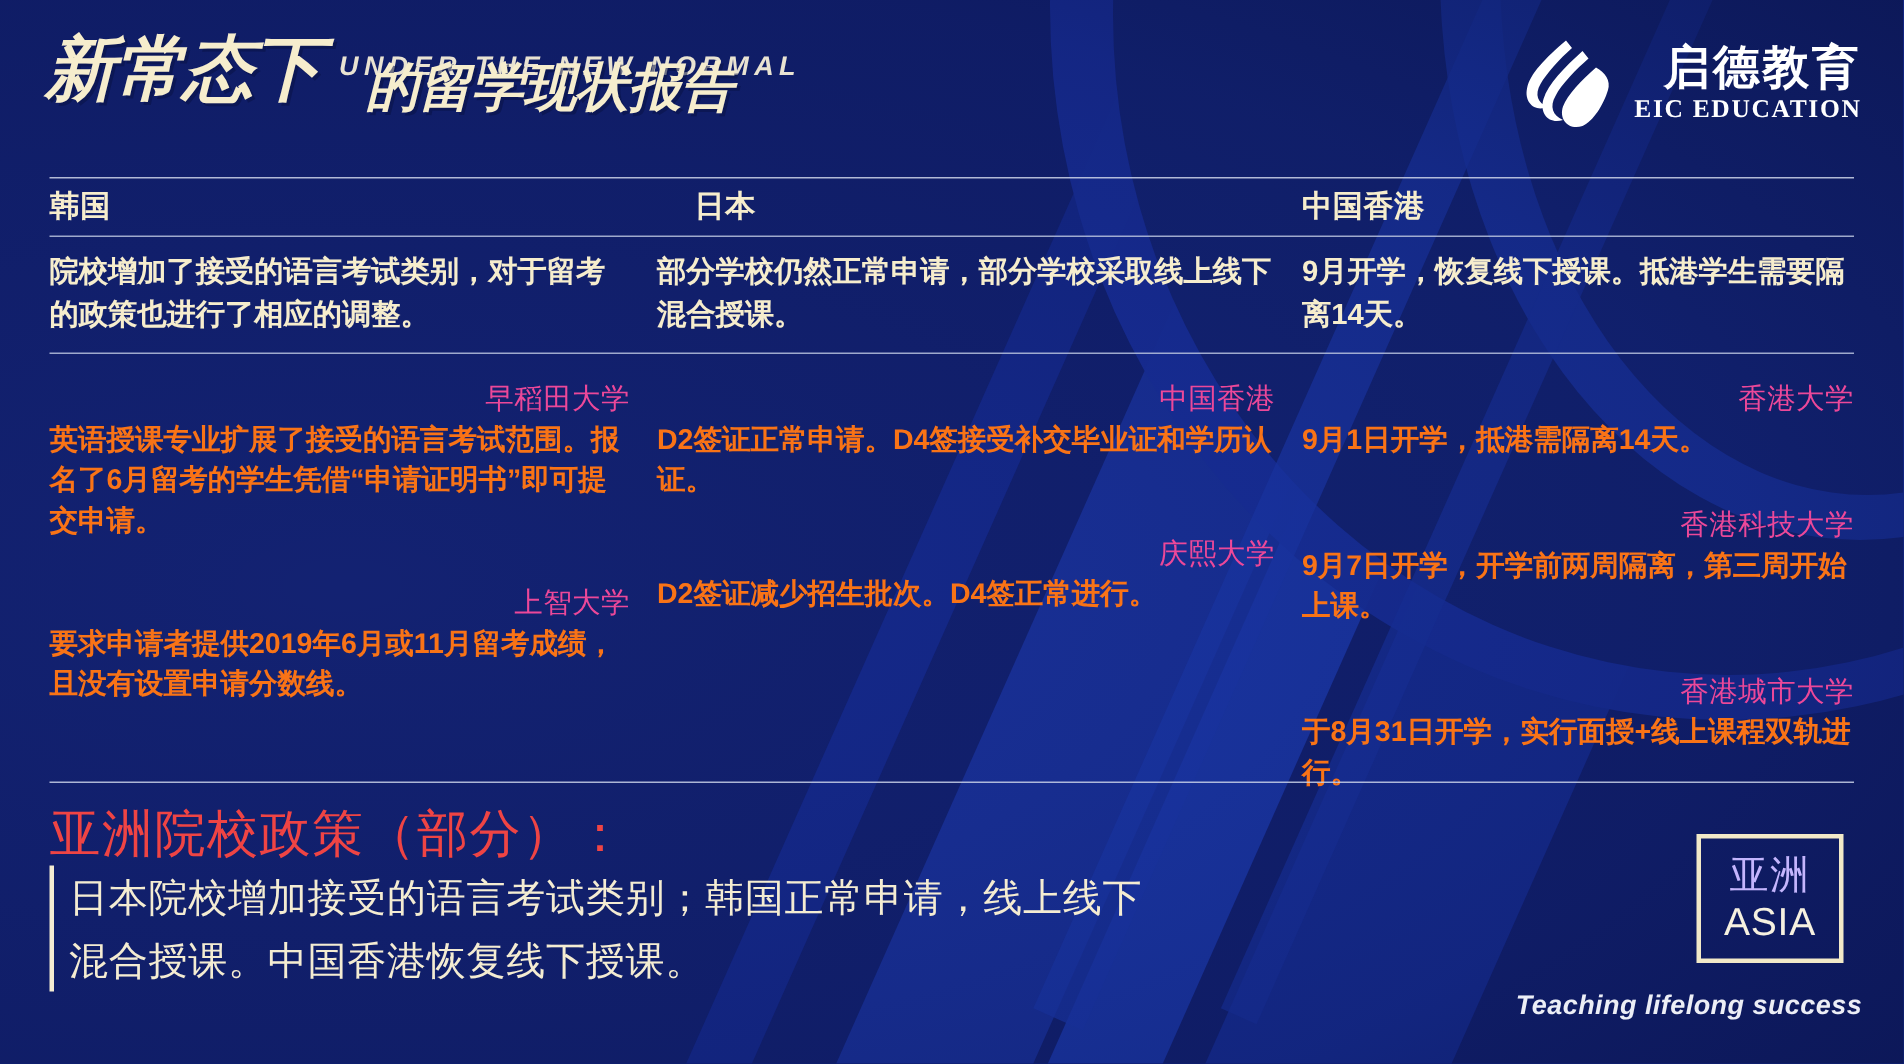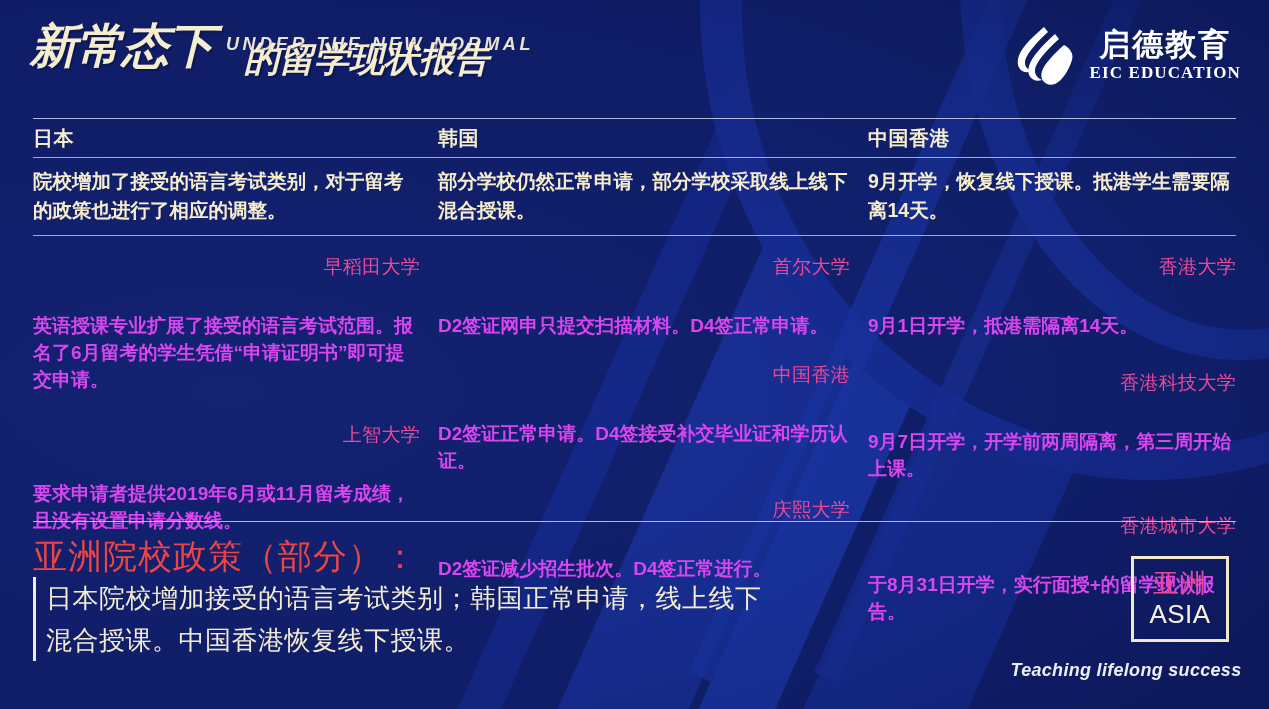--- a/index.html
+++ b/index.html
@@ -98,21 +98,21 @@
   .brand {
     position: absolute;
     right: 28px;
     top: 20px;
     height: 72px;
     display: flex;
     align-items: center;
     gap: 14px;
   }
   .brand-mark { width: 62px; height: 66px; flex: 0 0 auto; }
-  .brand-text { display: flex; flex-direction: column; align-items: center; }
+  .brand-text { display: flex; flex-direction: column; align-items: flex-end; }
   .brand-cn {
     font-size: 31px;
     font-weight: 700;
     color: #ffffff;
     letter-spacing: 2px;
     line-height: 1.05;
     white-space: nowrap;
   }
   .brand-en {
     font-family: "Liberation Serif", "DejaVu Serif", serif;
@@ -185,24 +185,23 @@
     font-size: 19px;
     font-weight: 400;
     color: #ec4899;
     line-height: 1.42;
     letter-spacing: .3px;
     text-align: right;
   }
   .entry-body {
     font-size: 19px;
     font-weight: 700;
-    color: #d946ef;
+    color: #f97316;
     line-height: 1.42;
     letter-spacing: 0;
-    margin-top: 32px;
   }
   .detail-row .col-1 .entry { margin-bottom: 28px; }
   .detail-row .col-3 .entry { margin-bottom: 30px; }
 
   
   .bottom {
     position: absolute;
     left: 33px;
     top: 521px;
     width: 1203px;
@@ -246,21 +245,21 @@
     border: 3px solid #f2e9c8;
     display: flex;
     flex-direction: column;
     align-items: center;
     justify-content: center;
     box-sizing: border-box;
   }
   .asia-cn {
     font-size: 26px;
     font-weight: 400;
-    color: #ec4899;
+    color: #c4b5fd;
     line-height: 1.05;
     letter-spacing: 1px;
   }
   .asia-en {
     font-size: 26px;
     font-weight: 400;
     color: #f6f1e0;
     line-height: 1.05;
     letter-spacing: .5px;
     margin-top: 3px;
@@ -321,25 +320,25 @@
         <div class="brand-en">EIC EDUCATION</div>
       </div>
     </div>
   </div>
 
   <div class="table">
 
     <div class="rule"></div>
 
     <div class="cols head-row">
+      <div class="col col-2">
+        <div class="col-head">韩国</div>
+      </div>
       <div class="col col-1">
         <div class="col-head">日本</div>
-      </div>
-      <div class="col col-2">
-        <div class="col-head">韩国</div>
       </div>
       <div class="col col-3">
         <div class="col-head">中国香港</div>
       </div>
     </div>
 
     <div class="rule thin"></div>
 
     <div class="cols summary-row">
       <div class="col col-1">
@@ -362,45 +361,41 @@
           <div class="entry-body">英语授课专业扩展了接受的语言考试范围。报名了6月留考的学生凭借“申请证明书”即可提交申请。</div>
         </div>
         <div class="entry">
           <div class="entry-name">上智大学</div>
           <div class="entry-body">要求申请者提供2019年6月或11月留考成绩，且没有设置申请分数线。</div>
         </div>
       </div>
 
       <div class="col col-2">
         <div class="entry">
-          <div class="entry-name">首尔大学</div>
-          <div class="entry-body">D2签证网申只提交扫描材料。D4签正常申请。</div>
-        </div>
-        <div class="entry">
           <div class="entry-name">中国香港</div>
           <div class="entry-body">D2签证正常申请。D4签接受补交毕业证和学历认证。</div>
         </div>
         <div class="entry">
           <div class="entry-name">庆熙大学</div>
           <div class="entry-body">D2签证减少招生批次。D4签正常进行。</div>
         </div>
       </div>
 
       <div class="col col-3">
         <div class="entry">
           <div class="entry-name">香港大学</div>
           <div class="entry-body">9月1日开学，抵港需隔离14天。</div>
         </div>
         <div class="entry">
           <div class="entry-name">香港科技大学</div>
           <div class="entry-body">9月7日开学，开学前两周隔离，第三周开始上课。</div>
         </div>
         <div class="entry">
           <div class="entry-name">香港城市大学</div>
-          <div class="entry-body">于8月31日开学，实行面授+的留学现状报告。</div>
+          <div class="entry-body">于8月31日开学，实行面授+线上课程双轨进行。</div>
         </div>
       </div>
     </div>
   </div>
 
   <div class="bottom">
     <div class="rule"></div>
     <div class="bottom-title">亚洲院校政策（部分）：</div>
     <div class="bottom-body">
       <div class="bar"></div>

